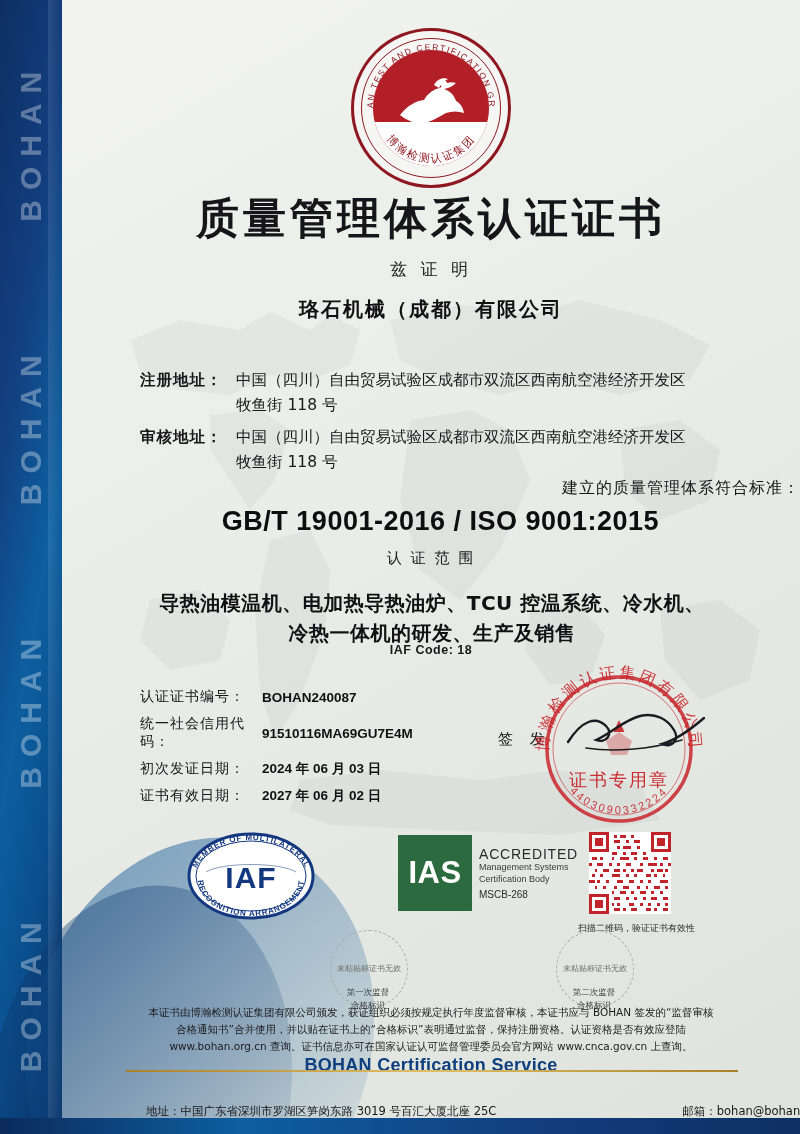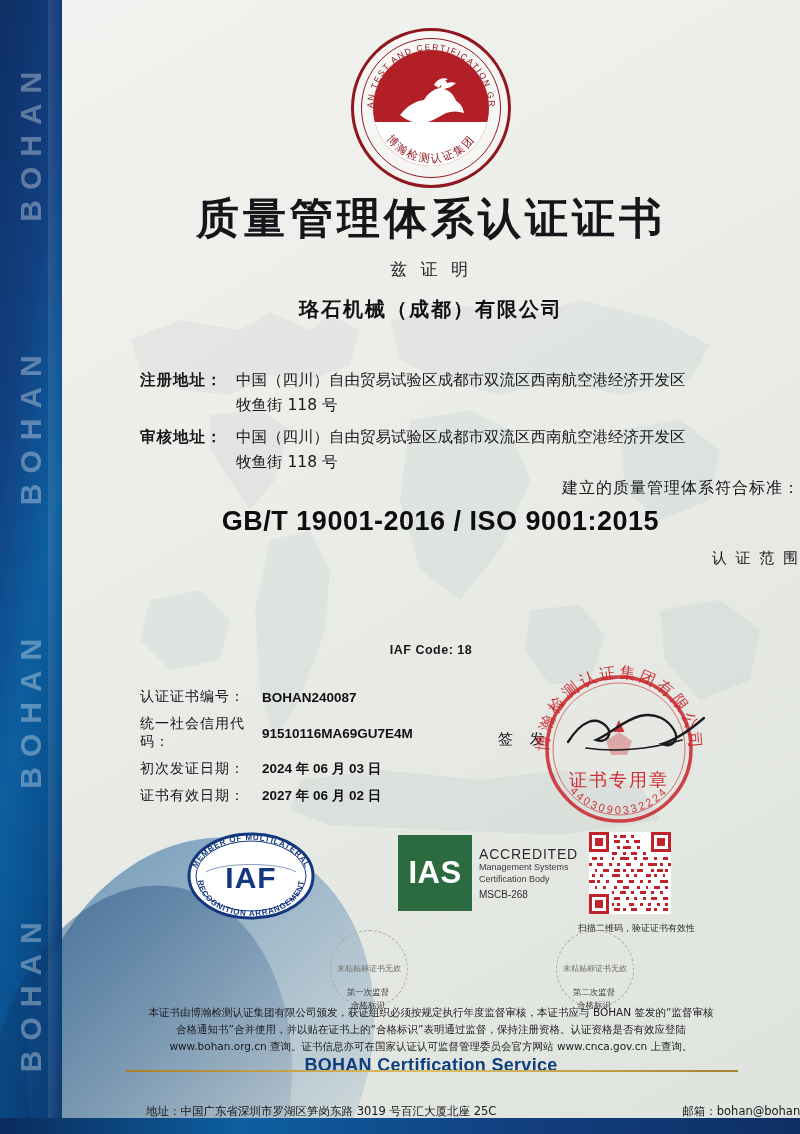--- a/index.html
+++ b/index.html
@@ -218,21 +218,21 @@
     font-weight: bold;
     font-size: 27px;
     color: #0e0e11;
     letter-spacing: 0.5px;
     padding-left: 19px;
   }
   .scope-label {
     position: absolute;
     top: 549px;
     left: 0; right: 0;
-    text-align: right;
+    text-align: center;
     font-family: "DejaVu Sans", sans-serif;
     font-size: 15px;
     color: #18181b;
     letter-spacing: 2px;
   }
   .scope-text {
     position: absolute;
     top: 588px;
     left: 60px;
     width: 620px;
@@ -568,20 +568,24 @@
           <span>中国（四川）自由贸易试验区成都市双流区西南航空港经济开发区</span>
           <span class="line2">牧鱼街 118 号</span>
         </div>
       </div>
     </div>
 
     <div class="std-intro">建立的质量管理体系符合标准：</div>
     <div class="std-code">GB/T 19001-2016 / ISO 9001:2015</div>
 
     <div class="scope-label">认 证 范 围</div>
+    <div class="scope-text">
+      <span>导热油模温机、电加热导热油炉、TCU 控温系统、冷水机、</span><br>
+      <span>冷热一体机的研发、生产及销售</span>
+    </div>
     <div class="iaf-code">IAF Code: 18</div>
 
     <div class="details">
       <div class="det-row">
         <div class="det-label">认证证书编号：</div>
         <div class="det-value">BOHAN240087</div>
       </div>
       <div class="det-row">
         <div class="det-label">统一社会信用代码：</div>
         <div class="det-value">91510116MA69GU7E4M</div>

